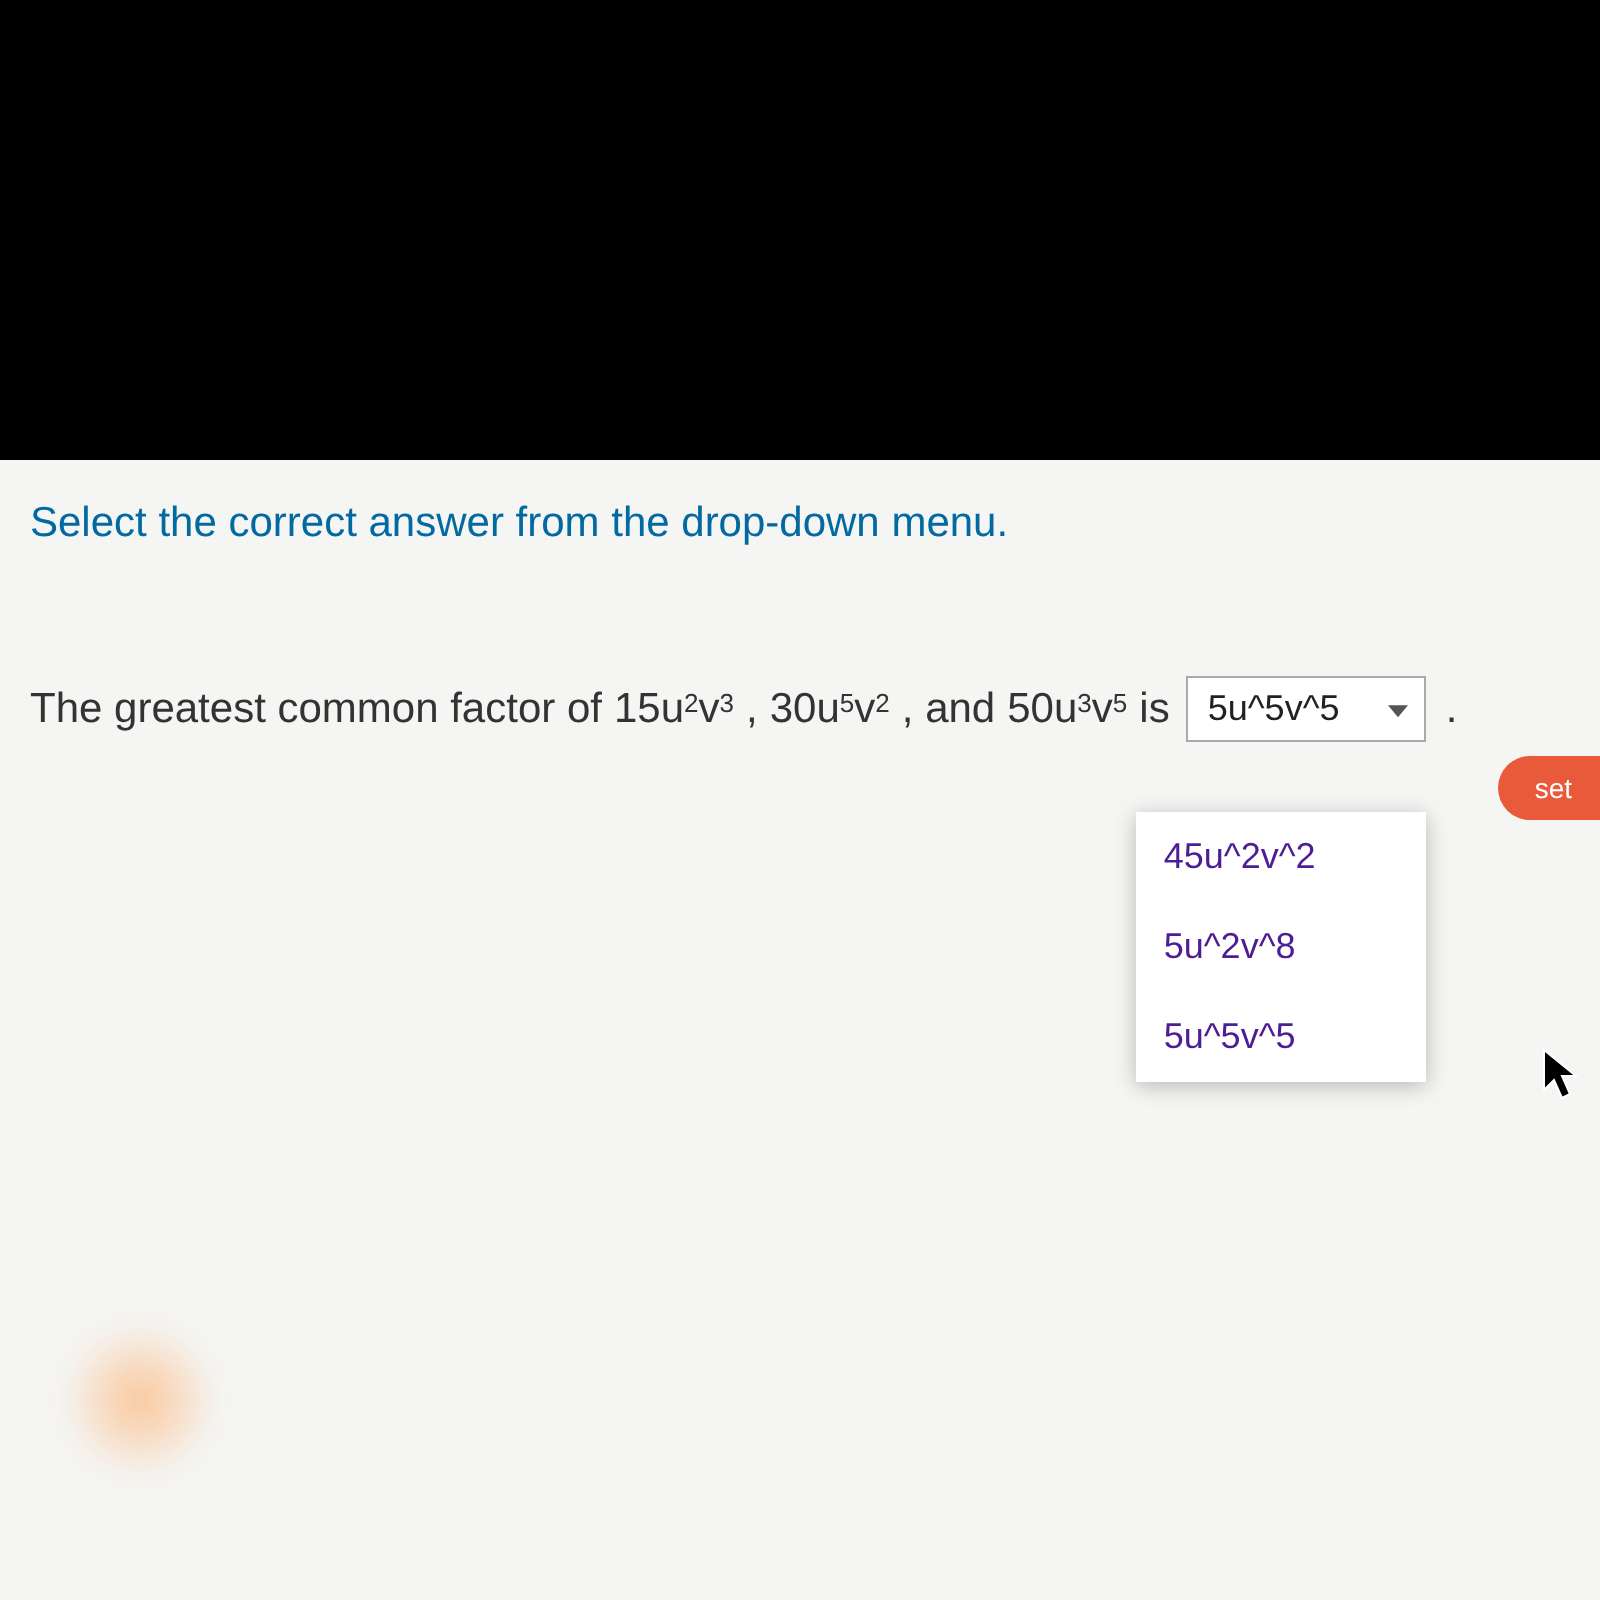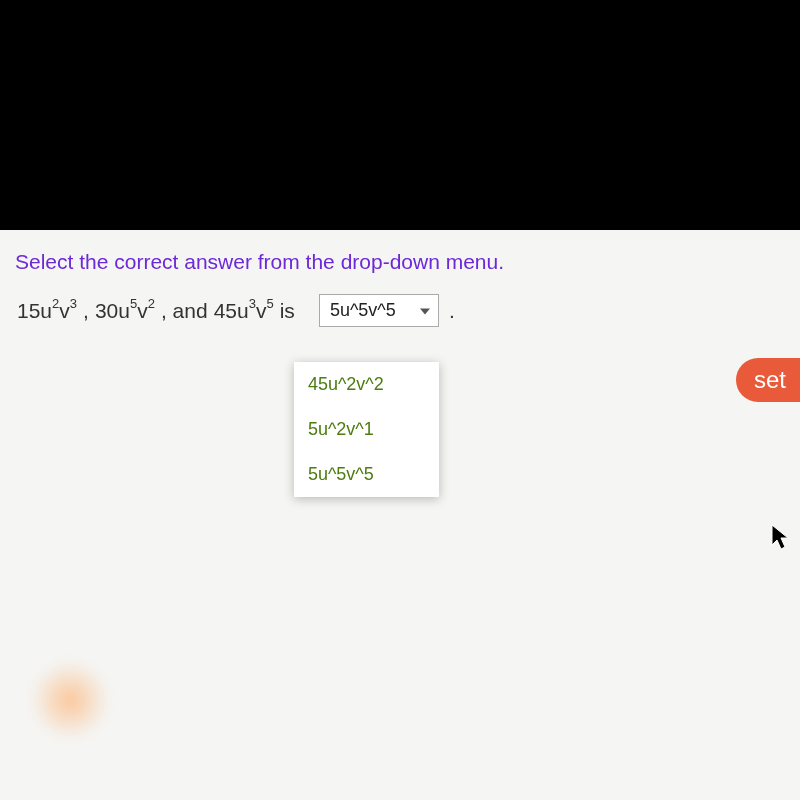--- a/index.html
+++ b/index.html
@@ -15,37 +15,37 @@
       position: absolute;
       top: 230px;
       left: 0;
       right: 0;
       bottom: 0;
       background: #f5f5f3;
       padding: 20px 15px 0 15px;
     }
     .instruction {
       font-size: 21px;
-      color: #6d28d9;
-      margin-bottom: 20px;
+      color: #0369a1;
+      margin-bottom: 64px;
     }
     .question-line {
       font-size: 21px;
       color: #333;
       display: flex;
       align-items: center;
       flex-wrap: wrap;
       gap: 4px;
     }
-    .math-term { display: inline-flex; align-items: center; margin: 0 2px; }
+    .math-term { display: inline-flex; align-items: flex-end; margin: 0 2px; }
     .sup { font-size: 0.62em; position: relative; top: -0.55em; }
     .dropdown-wrap {
       position: relative;
       display: inline-block;
-      margin-left: 20px;
+      margin-left: 4px;
     }
     .dropdown-select {
       border: 1px solid #aaa;
       background: #fff;
       padding: 5px 26px 5px 10px;
       font-size: 18px;
       color: #222;
       cursor: pointer;
       min-width: 120px;
       position: relative;
@@ -66,33 +66,33 @@
       right: 0;
       margin-top: 35px;
       background: #fff;
       box-shadow: 0 2px 10px rgba(0,0,0,0.25);
       min-width: 145px;
       z-index: 5;
     }
     .dropdown-item {
       padding: 12px 14px;
       font-size: 18px;
-      color: #4d7c0f;
+      color: #4c1d95;
       cursor: pointer;
     }
     .dropdown-item.highlight {
       background: #d4e7f3;
     }
     .set-button {
       position: absolute;
-      top: 128px;
+      top: 148px;
       right: 0;
       background: #e85a3a;
       color: #fff;
-      font-size: 24px;
+      font-size: 14px;
       padding: 8px 14px 8px 18px;
       border: none;
       border-radius: 22px 0 0 22px;
       cursor: pointer;
       z-index: 1;
     }
     .cursor-pointer {
       position: absolute;
       bottom: 240px;
       right: 8px;
@@ -111,20 +111,21 @@
     }
   </style>
 </head>
 <body>
 
 <div class="content-area">
 
   <div class="instruction">Select the correct answer from the drop-down menu.</div>
 
   <div class="question-line">
+    <span>The greatest common factor of </span>
 
     <span class="math-term">
       <span>15</span>
       <span>u</span>
       <span class="sup">2</span>
       <span>v</span>
       <span class="sup">3</span>
     </span>
 
     <span>, </span>
@@ -133,36 +134,36 @@
       <span>30</span>
       <span>u</span>
       <span class="sup">5</span>
       <span>v</span>
       <span class="sup">2</span>
     </span>
 
     <span>, and </span>
 
     <span class="math-term">
-      <span>45</span>
+      <span>50</span>
       <span>u</span>
       <span class="sup">3</span>
       <span>v</span>
       <span class="sup">5</span>
     </span>
 
     <span> is</span>
 
     <span class="dropdown-wrap">
       <div class="dropdown-select">
         <span>5u^5v^5</span>
       </div>
       <div class="dropdown-list">
         <div class="dropdown-item">45u^2v^2</div>
-        <div class="dropdown-item">5u^2v^1</div>
+        <div class="dropdown-item">5u^2v^8</div>
         <div class="dropdown-item">5u^5v^5</div>
       </div>
     </span>
 
     <span style="margin-left:6px;">.</span>
   </div>
 
   <button class="set-button">set</button>
 
   <div class="cursor-pointer">

